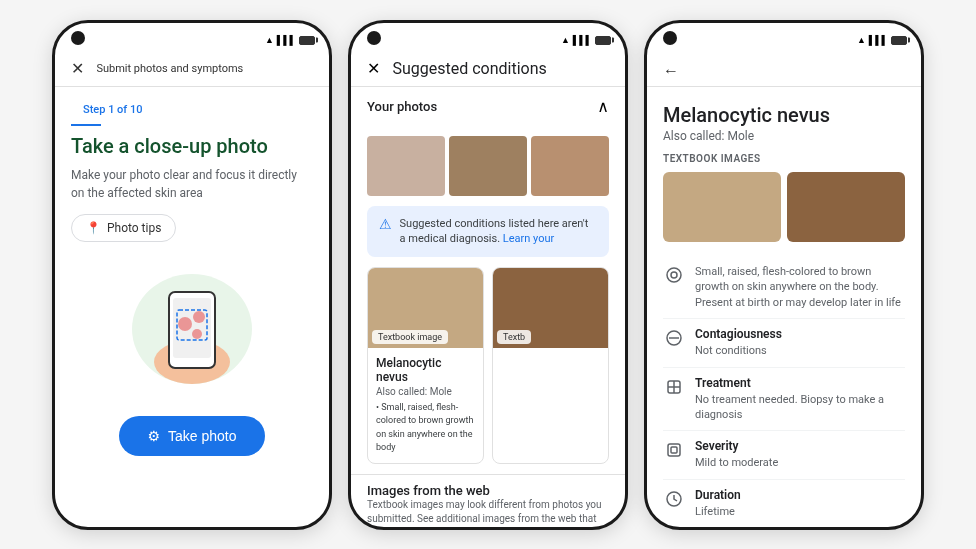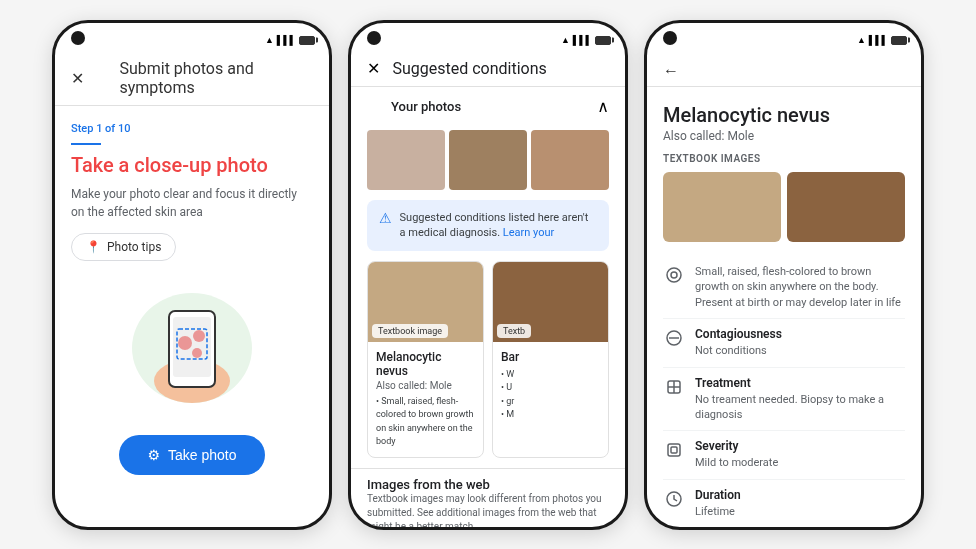--- a/index.html
+++ b/index.html
@@ -54,46 +54,46 @@
       border-bottom: 1px solid #e0e0e0;
       display: flex;
       align-items: center;
       gap: 12px;
     }
     .phone1-header .close-icon {
       font-size: 16px;
       color: #333;
     }
     .phone1-header .title {
-      font-size: 16px;
+      font-size: 11px;
       color: #333;
       font-weight: 400;
-      margin-left: 23px;
     }
     .phone1-content {
       padding: 16px;
       flex: 1;
       overflow: hidden;
     }
     .step-label {
       font-size: 11px;
       color: #1a73e8;
       font-weight: 500;
       margin-bottom: 8px;
+      margin-left: 12px;
     }
     .step-underline {
       width: 30px;
       height: 2px;
       background: #1a73e8;
       margin-bottom: 8px;
     }
     .main-heading {
       font-size: 20px;
       font-weight: 500;
-      color: #ef4444;
+      color: #14532d;
       margin-bottom: 8px;
     }
     .sub-text {
       font-size: 12px;
       color: #5f6368;
       line-height: 1.5;
       margin-bottom: 12px;
     }
     .photo-tips-btn {
       display: inline-flex;
@@ -160,22 +160,21 @@
     }
     .phone2-content {
       flex: 1;
       overflow: hidden;
       padding: 0;
     }
     .section-header {
       display: flex;
       justify-content: space-between;
       align-items: center;
-      padding: 10px 16px 14px 16px;
-      margin-left: 24px;
+      padding: 10px 16px 20px 16px;
     }
     .section-title {
       font-size: 13px;
       font-weight: 500;
       color: #202124;
     }
     .photos-grid {
       display: flex;
       gap: 4px;
       padding: 0 16px 10px 16px;
@@ -466,30 +465,20 @@
             <div class="card-alias">Also called: Mole</div>
             <div class="card-bullet">
               <div>• Small, raised, flesh-colored to brown growth on skin anywhere on the body</div>
             </div>
           </div>
         </div>
         <div class="condition-card">
           <div class="card-image dark" style="background:#8b6340;">
             <span class="card-image-label">Textb</span>
           </div>
-          <div class="card-body">
-            <div class="card-name">Bar</div>
-            <div class="card-alias"></div>
-            <div class="card-bullet">
-              <div>• W</div>
-                <div>• U</div>
-                <div>• gr</div>
-                <div>• M</div>
-            </div>
-          </div>
         </div>
       </div>
       <div class="web-images-section">
         <div class="web-images-title">Images from the web</div>
         <div class="web-images-desc">Textbook images may look different from photos you submitted. See additional images from the web that might be a better match.</div>
       </div>
     </div>
   </div>
 
   <div class="phone">

